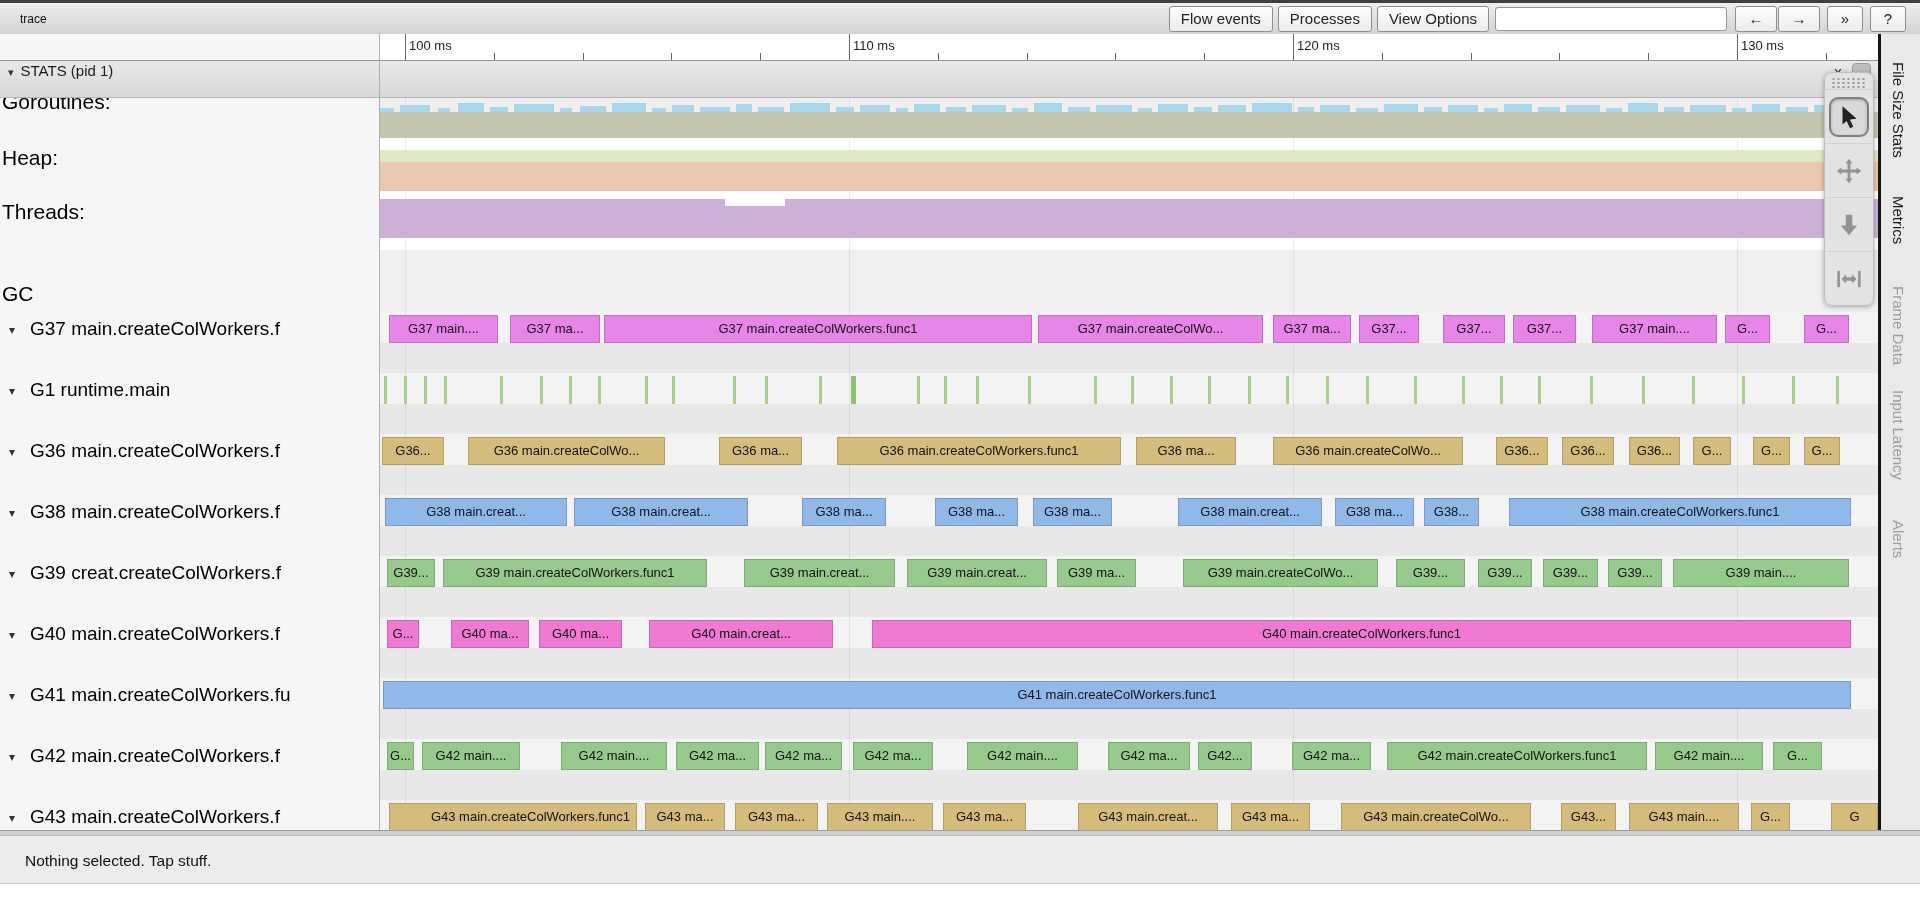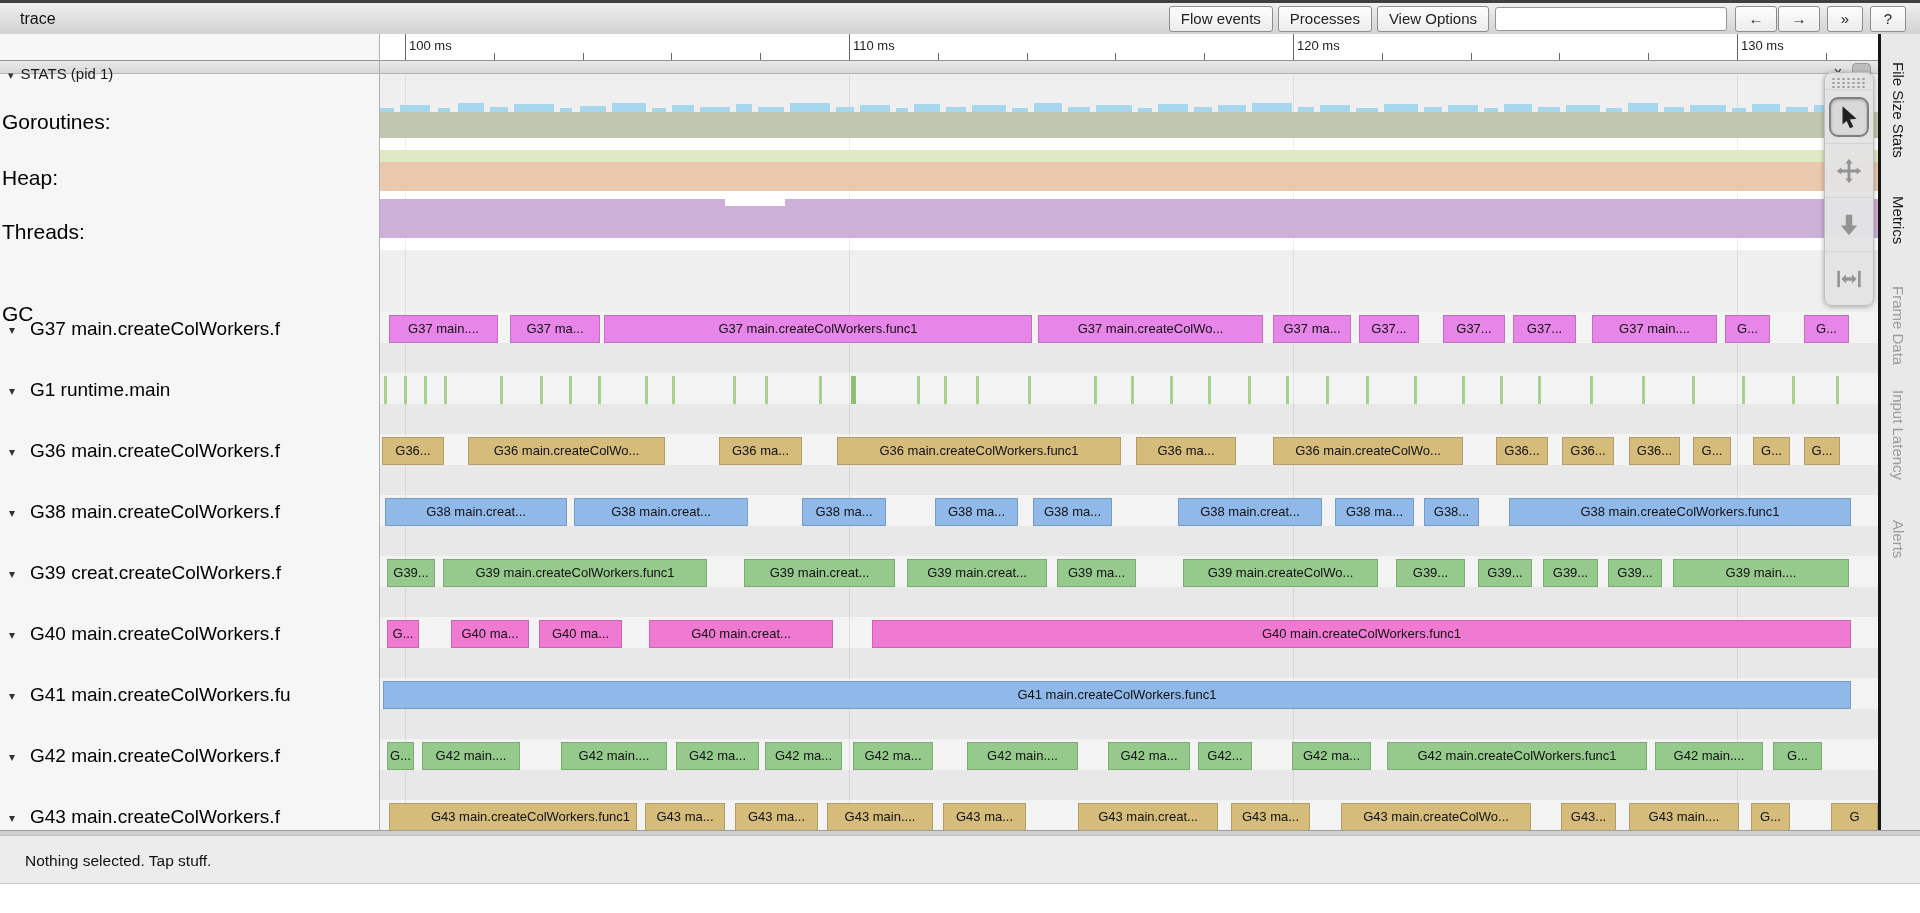--- a/index.html
+++ b/index.html
@@ -3,45 +3,45 @@
 <meta charset="utf-8">
 <style>
   html,body{margin:0;padding:0;background:#fff;}
   #app{position:relative;width:1920px;height:913px;overflow:hidden;background:#fff;
        font-family:"Liberation Sans",sans-serif;-webkit-font-smoothing:antialiased;}
   
   #top-edge{position:absolute;left:0;top:0;width:1920px;height:3px;background:#3f3f3f;}
   #topbar{position:absolute;left:0;top:3px;width:1920px;height:31px;
           background:linear-gradient(#efefef,#d2d2d2);border-bottom:1px solid #9a9a9a;
           display:flex;align-items:center;}
-  #topbar .title{font-size:16px;color:#111;margin-left:20px;}
+  #topbar .title{font-size:12px;color:#111;margin-left:20px;}
   #topbar .spacer{flex:1;}
   .tb-btn{height:26px;line-height:24px;padding:0 11px;margin-left:5px;font-size:15px;color:#222;
           background:linear-gradient(#fdfdfd,#ececec);border:1px solid #8e8e8e;border-radius:3px;
           display:inline-block;box-sizing:border-box;}
   #search-box{width:232px;height:24px;margin-left:6px;border:1px solid #979797;border-radius:3px;
           background:#fff;font-size:14px;padding:0 6px;box-sizing:border-box;}
   .nav-btn{width:42px;text-align:center;padding:0;}
   .sm-btn{width:36px;text-align:center;padding:0;margin-left:7px;}
   #topbar .endpad{width:14px;}
   
   #ruler-left{position:absolute;left:0;top:34px;width:380px;height:26px;background:#f6f6f6;}
   #ruler-canvas{position:absolute;left:380px;top:34px;width:1498px;height:26px;background:#ffffff;overflow:hidden;}
   .tick-major{position:absolute;top:0;width:1px;height:26px;background:#666;}
   .tick-minor{position:absolute;top:19px;width:1px;height:7px;background:#666;}
   .tick-label{position:absolute;top:4px;font-size:13px;color:#222;white-space:nowrap;}
   
   #tracks{position:absolute;left:0;top:60px;width:1878px;height:770px;overflow:hidden;background:#f6f6f6;}
   #tracks-canvas{position:absolute;left:380px;top:0;width:1498px;height:820px;background:#efefef;overflow:hidden;}
   #label-col{position:absolute;left:0;top:0;width:380px;height:770px;background:#f6f6f6;overflow:hidden;}
-  .sec-header{position:absolute;left:0;width:1878px;height:14px;box-sizing:border-box;
+  .sec-header{position:absolute;left:0;width:1878px;height:38px;box-sizing:border-box;
           background:linear-gradient(#e9e9e9,#d8d8d8);border-top:1px solid #949494;border-bottom:1px solid #b5b5b5;
-          font-size:15px;color:#1a1a1a;line-height:25px;}
+          font-size:15px;color:#1a1a1a;line-height:19px;}
   .sec-header .arr{display:inline-block;margin:0 7px 0 8px;font-size:11px;color:#333;}
-  .track-label{position:absolute;left:0;white-space:nowrap;color:#000;margin-top:20px;}
+  .track-label{position:absolute;left:0;white-space:nowrap;color:#000;}
   .big-label{font-size:21px;}
   .g-label{font-size:19px;}
   .disc{position:absolute;font-size:12px;color:#333;}
   .slice{position:absolute;height:28px;box-sizing:border-box;border:1px solid rgba(0,0,0,0.16);
          font-size:13px;line-height:26px;color:#111;text-align:center;overflow:hidden;white-space:nowrap;}
   .gridline{position:absolute;top:0;width:1px;height:770px;background:rgba(0,0,0,0.07);}
   #v-divider{position:absolute;left:379px;top:34px;width:1px;height:796px;background:#aeaeae;}
   
   #right-border{position:absolute;left:1878px;top:34px;width:3px;height:796px;background:#161616;}
   #sidebar{position:absolute;left:1881px;top:34px;width:39px;height:796px;background:#e9e9e9;overflow:hidden;}

